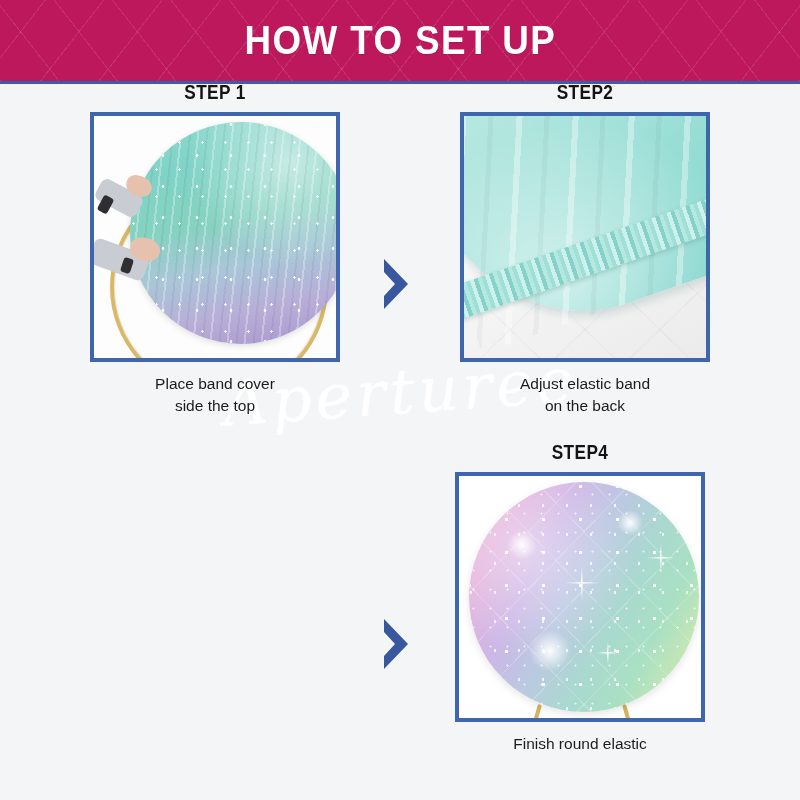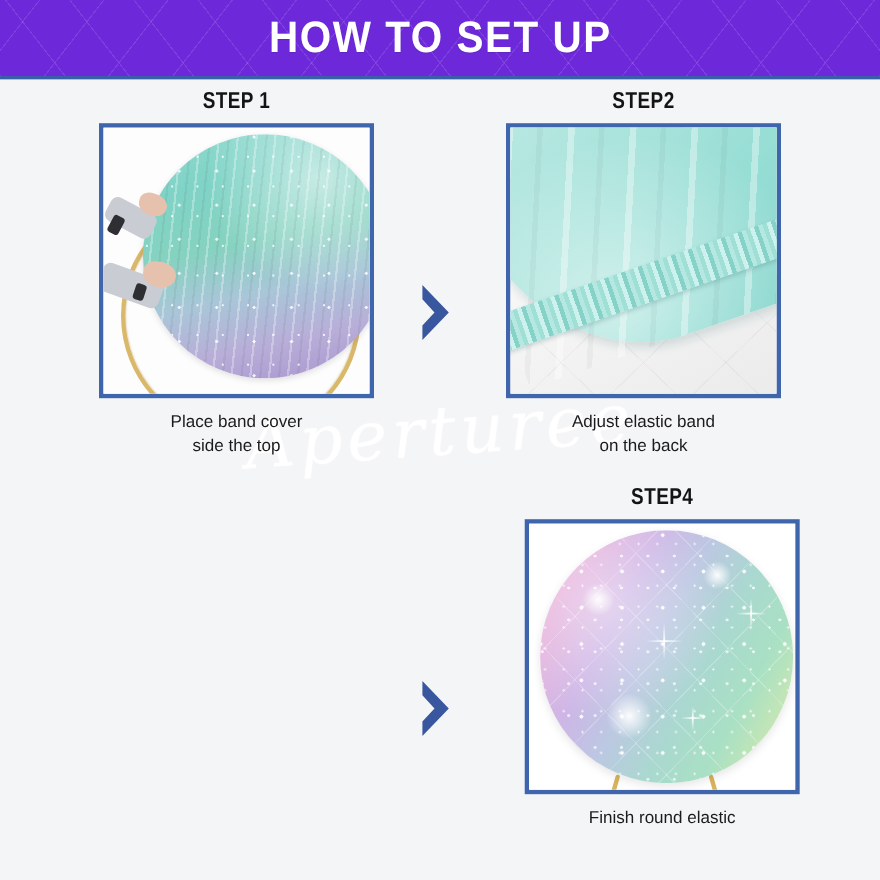--- a/index.html
+++ b/index.html
@@ -7,22 +7,22 @@
   html,body { width:800px; height:800px; }
   body {
     font-family: "Liberation Sans", sans-serif;
     background:#f4f5f7;
     position:relative;
     overflow:hidden;
   }
 
   
   .header {
-    position:absolute; left:0; top:0; width:800px; height:72px;
-    background:#6d28d9;
+    position:absolute; left:0; top:0; width:800px; height:84px;
+    background:#be185d;
     border-bottom:3px solid #3a5fa8;
     display:flex; align-items:center; justify-content:center;
     overflow:hidden;
   }
   .header-pattern {
     position:absolute; inset:0;
     background-image:
       repeating-linear-gradient(52deg, rgba(255,255,255,0.11) 0 1px, rgba(255,255,255,0) 1px 46px),
       repeating-linear-gradient(-52deg, rgba(255,255,255,0.11) 0 1px, rgba(255,255,255,0) 1px 46px);
     pointer-events:none;
@@ -56,21 +56,21 @@
 
   
   .grid {
     position:absolute; left:0; top:68px; width:800px; height:724px;
     z-index:2;
   }
   .cell { position:absolute; width:340px; }
   .cell-tl { left:45px;  top:12px; }
   .cell-tr { left:415px; top:12px; }
   .cell-bl { left:45px;  top:372px; }
-  .cell-br { left:432px; top:372px; }
+  .cell-br { left:410px; top:372px; }
 
   .step-label {
     text-align:center;
     font-family:"Liberation Sans", sans-serif;
     font-weight:bold;
     font-size:21px;
     color:#141414;
     letter-spacing:0.5px;
     transform:scaleX(0.82);
     margin-bottom:8px;

